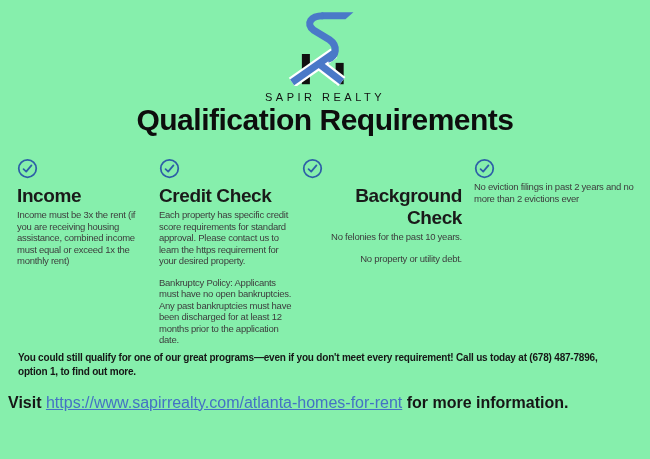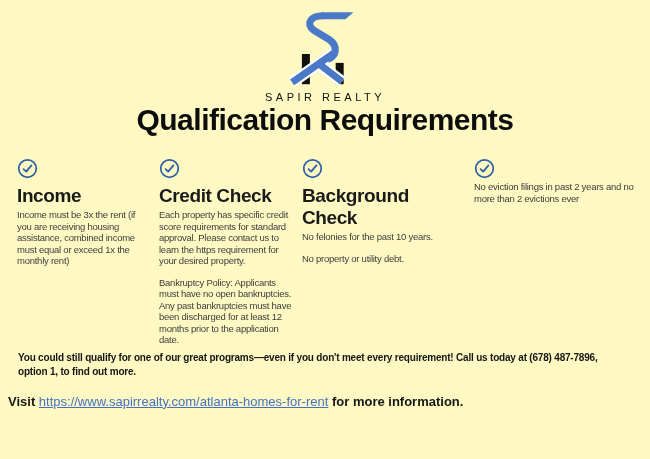--- a/index.html
+++ b/index.html
@@ -3,21 +3,21 @@
 <meta charset="utf-8">
 <style>
   * { margin: 0; padding: 0; box-sizing: border-box; }
   html, body { background: #ffffff; }
   body {
     width: 650px; height: 459px;
     font-family: "Liberation Sans", sans-serif;
     color: #1a1a1a;
     overflow: hidden;
   }
-  .page { width: 650px; height: 459px; background: #fef9c3; position: relative; }
+  .page { width: 650px; height: 459px; background: #86efac; position: relative; }
 
   
   .logo-wrap { text-align: center; padding-top: 6px; }
   .logo-wrap svg { display: inline-block; }
   .brand-name {
     font-size: 11px; letter-spacing: 3.5px; color: #111;
     margin-top: 1px; font-weight: 400;
   }
 
   
@@ -28,21 +28,21 @@
   }
 
   
   .columns {
     display: flex; align-items: flex-start;
     margin-top: 21px; padding-left: 17px; padding-right: 8px;
   }
   .col { flex: 0 0 auto; }
   .col-1 { width: 130px; margin-right: 12px; }
   .col-2 { width: 133px; margin-right: 10px; }
-  .col-3 { width: 160px; margin-right: 12px; }
+  .col-3 { width: 160px; margin-right: 12px; text-align: right; }
   .col-4 { width: 175px; }
   .check-icon { width: 21px; height: 21px; display: block; }
   .col h2 {
     font-size: 19px; font-weight: 700; color: #1a1a1a;
     letter-spacing: -0.4px; margin-top: 6px;
   }
   .col p {
     font-size: 9.5px; line-height: 11.5px; letter-spacing: -0.25px;
     color: #3d3d3d; margin-top: 2px;
   }
@@ -50,21 +50,21 @@
 
   
   .promo {
     margin-top: 5px; padding-left: 18px;
     max-width: 625px;
     font-size: 10px; font-weight: 700; color: #161616;
     line-height: 14.5px; letter-spacing: -0.2px;
   }
   .visit-line {
     margin-top: 14px; padding-left: 8px;
-    font-size: 13px; font-weight: 700; color: #161616;
+    font-size: 16px; font-weight: 700; color: #161616;
   }
   .visit-line a {
     color: #4472c4; font-weight: 400; text-decoration: underline;
   }
 </style>
 </head>
 <body>
 
 <div class="page">
 

